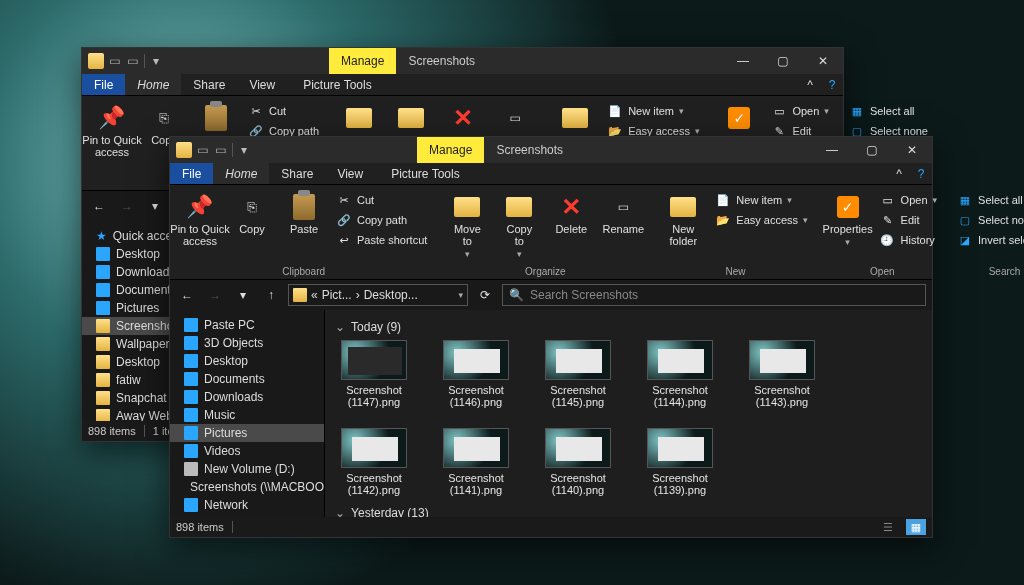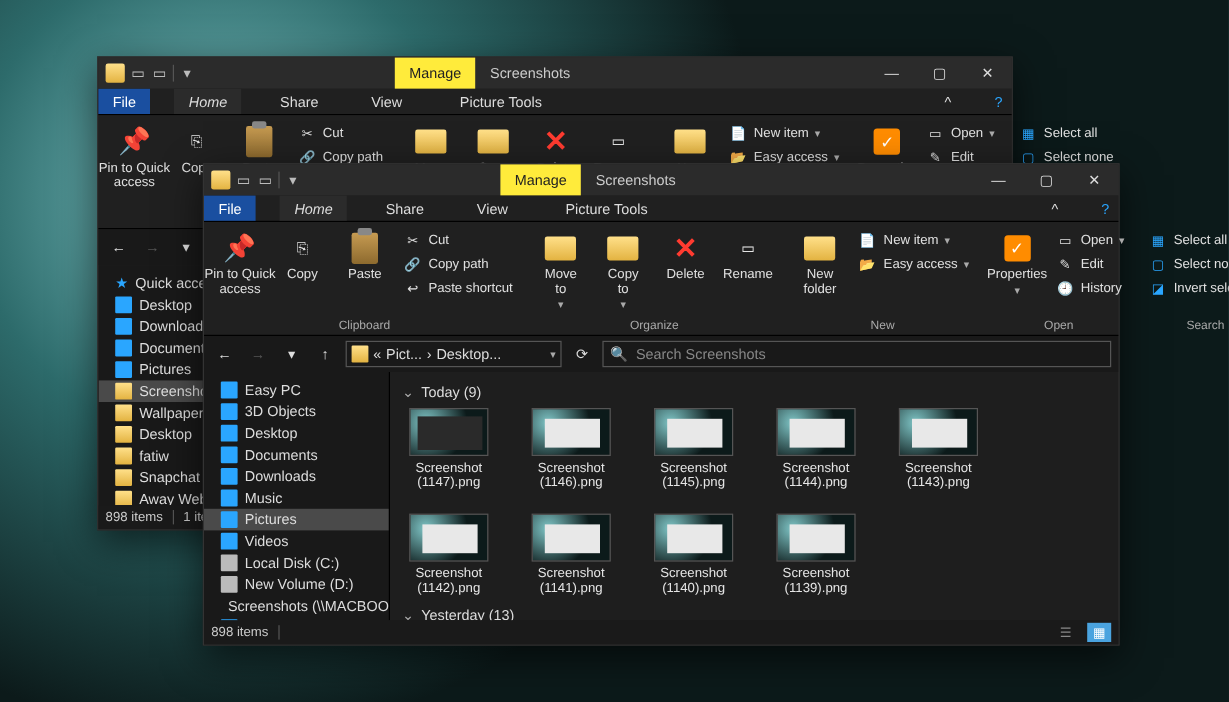--- a/index.html
+++ b/index.html
@@ -30,21 +30,21 @@
   .titlebar .qat { display:flex; align-items:center; gap:4px; padding:0 6px; }
   .qat .folder-icon { width:16px; height:16px; background:linear-gradient(#ffe08a,#e3b341); border-radius:2px; }
   .qat .sep { width:1px; height:14px; background:#555; }
   .qat .mini { width:14px; height:14px; display:flex; align-items:center; justify-content:center; color:#bbb; }
   .titlebar .tab-manage { background:#ffeb3b; color:#222; padding:0 12px; display:flex; align-items:center; margin-left:160px; font-weight:400;}
   .titlebar .win-title { display:flex; align-items:center; padding:0 12px; color:#ccc; }
   .titlebar .spacer { flex:1; }
   .titlebar .sysbtns { display:flex; }
   .titlebar .sysbtn { width:40px; display:flex; align-items:center; justify-content:center; color:#ddd; }
 
-  .menubar { display:flex; align-items:stretch; height:22px; background:#202020; border-bottom:1px solid #000;gap:20px; }
+  .menubar { display:flex; align-items:stretch; height:22px; background:#202020; border-bottom:1px solid #000; }
   .menuitem { padding:0 12px; display:flex; align-items:center; color:#ddd; }
   .menuitem.file { background:#1a4fa0; color:#fff; }
   .menuitem.active { background:#2b2b2b;font-style:italic; }
   .menuitem.picture { margin-left:4px; }
   .menubar .flex { flex:1; }
   .menubar .help { width:22px; display:flex; align-items:center; justify-content:center; color:#2aa6ff; }
   .menubar .caret { width:22px; display:flex; align-items:center; justify-content:center; color:#ddd; }
 
   .ribbon { display:flex; background:#202020; height:95px; padding-top:4px; border-bottom:1px solid #000;}
   .ribgrp { display:flex; flex-direction:column; align-items:center; padding:0 6px; }
@@ -501,21 +501,21 @@
     <div class="refresh">⟳</div>
     <div class="searchbox">
       <span>🔍</span>
       <span>Search Screenshots</span>
     </div>
   </div>
   <div class="body-row">
     <div class="navpane">
       <div class="navitem">
           <div class="nic mon"></div>
-          <span>Easy PC</span>
+          <span>Paste PC</span>
         </div>
       <div class="navitem">
           <div class="nic blue"></div>
           <span>3D Objects</span>
         </div>
       <div class="navitem">
           <div class="nic blue"></div>
           <span>Desktop</span>
         </div>
       <div class="navitem">
@@ -530,24 +530,20 @@
           <div class="nic blue"></div>
           <span>Music</span>
         </div>
       <div class="navitem sel">
           <div class="nic blue"></div>
           <span>Pictures</span>
         </div>
       <div class="navitem">
           <div class="nic blue"></div>
           <span>Videos</span>
-        </div>
-      <div class="navitem">
-          <div class="nic disk"></div>
-          <span>Local Disk (C:)</span>
         </div>
       <div class="navitem">
           <div class="nic disk"></div>
           <span>New Volume (D:)</span>
         </div>
       <div class="navitem">
           <div class="nic fold"></div>
           <span>Screenshots (\\MACBOOK</span>
         </div>
       <div class="navitem">

